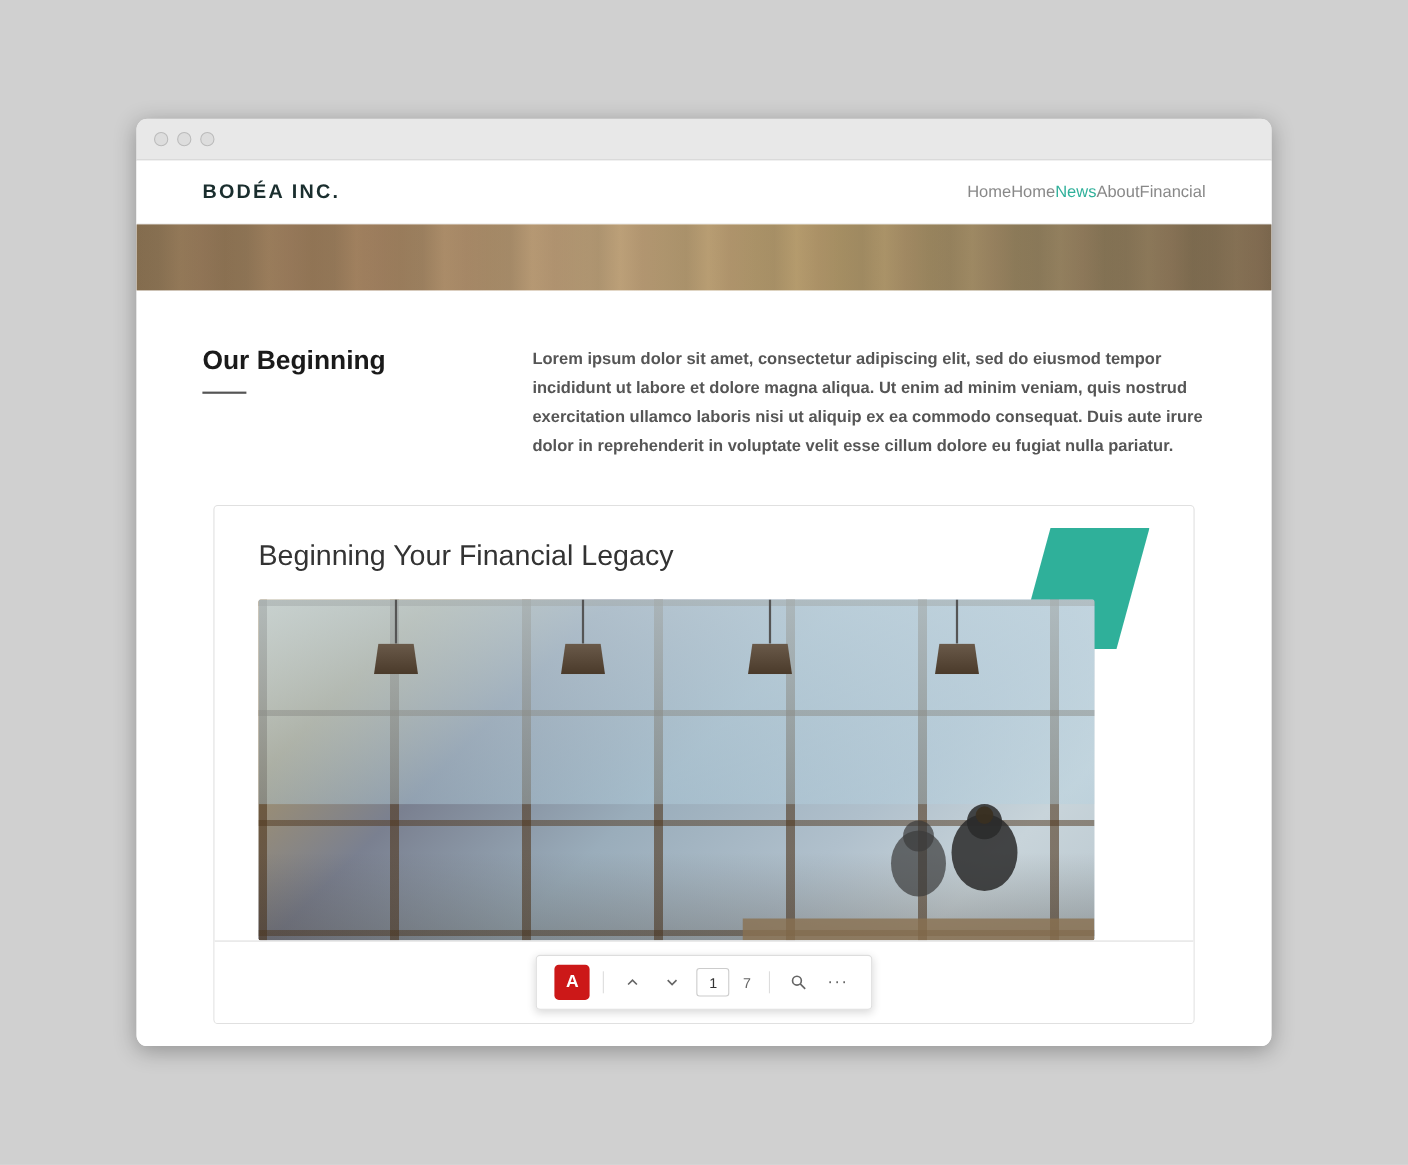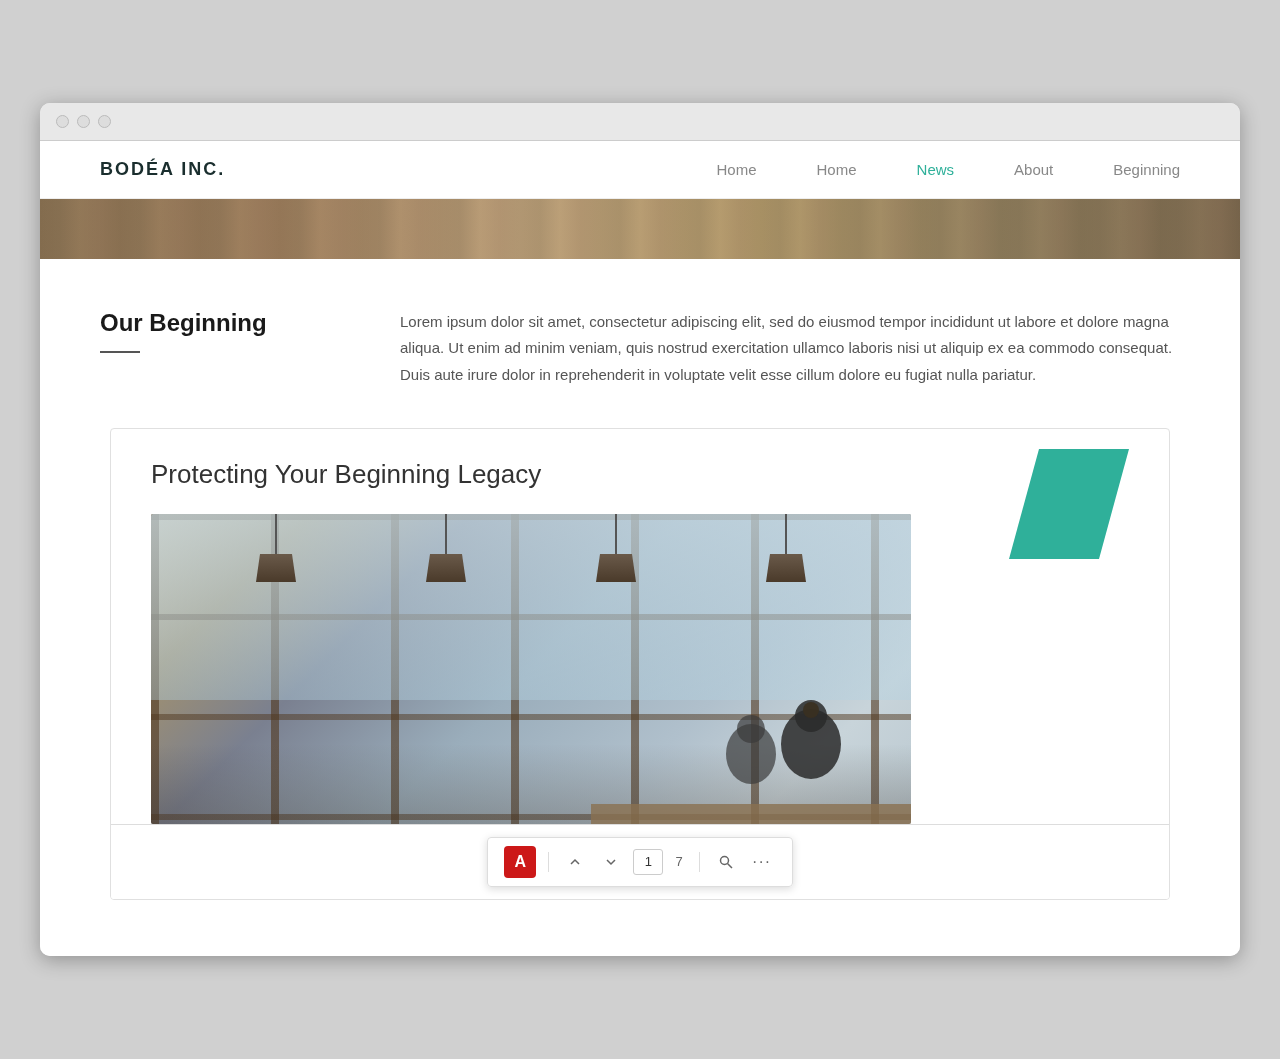--- a/index.html
+++ b/index.html
@@ -8,21 +8,21 @@
       font-family: -apple-system, BlinkMacSystemFont, 'Segoe UI', sans-serif;
       background: #d0d0d0;
       display: flex;
       justify-content: center;
       align-items: center;
       min-height: 100vh;
       padding: 20px;
     }
 
     .browser-window {
-      width: 1200px;
+      width: 1032px;
       background: #f0f0f0;
       border-radius: 10px;
       overflow: hidden;
       box-shadow: 0 4px 20px rgba(0,0,0,0.3);
     }
 
     .browser-chrome {
       background: #e8e8e8;
       padding: 12px 16px;
       border-bottom: 1px solid #ccc;
@@ -56,21 +56,20 @@
     .logo {
       font-size: 18px;
       font-weight: 700;
       letter-spacing: 2px;
       color: #1a2e2e;
       text-transform: uppercase;
     }
 
     .nav-links {
       display: flex;
-      gap: 60px;
       list-style: none;
     }
 
     .nav-links li a {
       text-decoration: none;
       color: #888;
       font-size: 15px;
       font-weight: 400;
     }
 
@@ -99,21 +98,21 @@
         rgba(100,80,50,0.2) 0px,
         rgba(120,100,70,0.3) 20px,
         rgba(160,130,90,0.2) 40px,
         rgba(140,110,80,0.3) 60px,
         rgba(100,80,50,0.2) 80px
       );
     }
 
     
     .main-content {
-      padding: 50px 60px 56px;
+      padding: 50px 60px 20px;
     }
 
     .content-row {
       display: flex;
       gap: 60px;
       margin-bottom: 40px;
     }
 
     .content-left {
       width: 240px;
@@ -131,20 +130,21 @@
       width: 40px;
       height: 2px;
       background: #555;
     }
 
     .content-right {
       flex: 1;
       font-size: 15px;
       line-height: 1.75;
       color: #555;
+      font-weight: bold;
     }
 
     
     .pdf-card {
       border: 1px solid #e0e0e0;
       border-radius: 4px;
       overflow: hidden;
       background: #fff;
       position: relative;
       margin: 0 10px;
@@ -342,21 +342,21 @@
         <li>
           <a href="#">Home</a>
         </li>
         <li>
           <a href="#" class="active">News</a>
         </li>
         <li>
           <a href="#">About</a>
         </li>
         <li>
-          <a href="#">Beginning</a>
+          <a href="#">Financial</a>
         </li>
       </ul>
     </nav>
 
     <div class="hero-strip">
       <div class="hero-strip-overlay"></div>
     </div>
 
     <div class="main-content">
 
@@ -370,21 +370,21 @@
 
       <div class="pdf-card">
         <div class="pdf-card-inner">
 
           <div class="teal-shape">
             <svg viewBox="0 0 120 110" xmlns="http://www.w3.org/2000/svg">
               <polygon points="30,0 120,0 90,110 0,110" fill="#2fb09a"></polygon>
             </svg>
           </div>
 
-          <h3 class="pdf-title">Protecting Your Beginning Legacy</h3>
+          <h3 class="pdf-title">Beginning Your Financial Legacy</h3>
 
           <div class="office-image">
 
             <div class="lamps-container">
               <div class="lamp">
                 <div class="lamp-cord"></div>
                 <div class="lamp-shade"></div>
               </div>
               <div class="lamp">
                 <div class="lamp-cord"></div>

